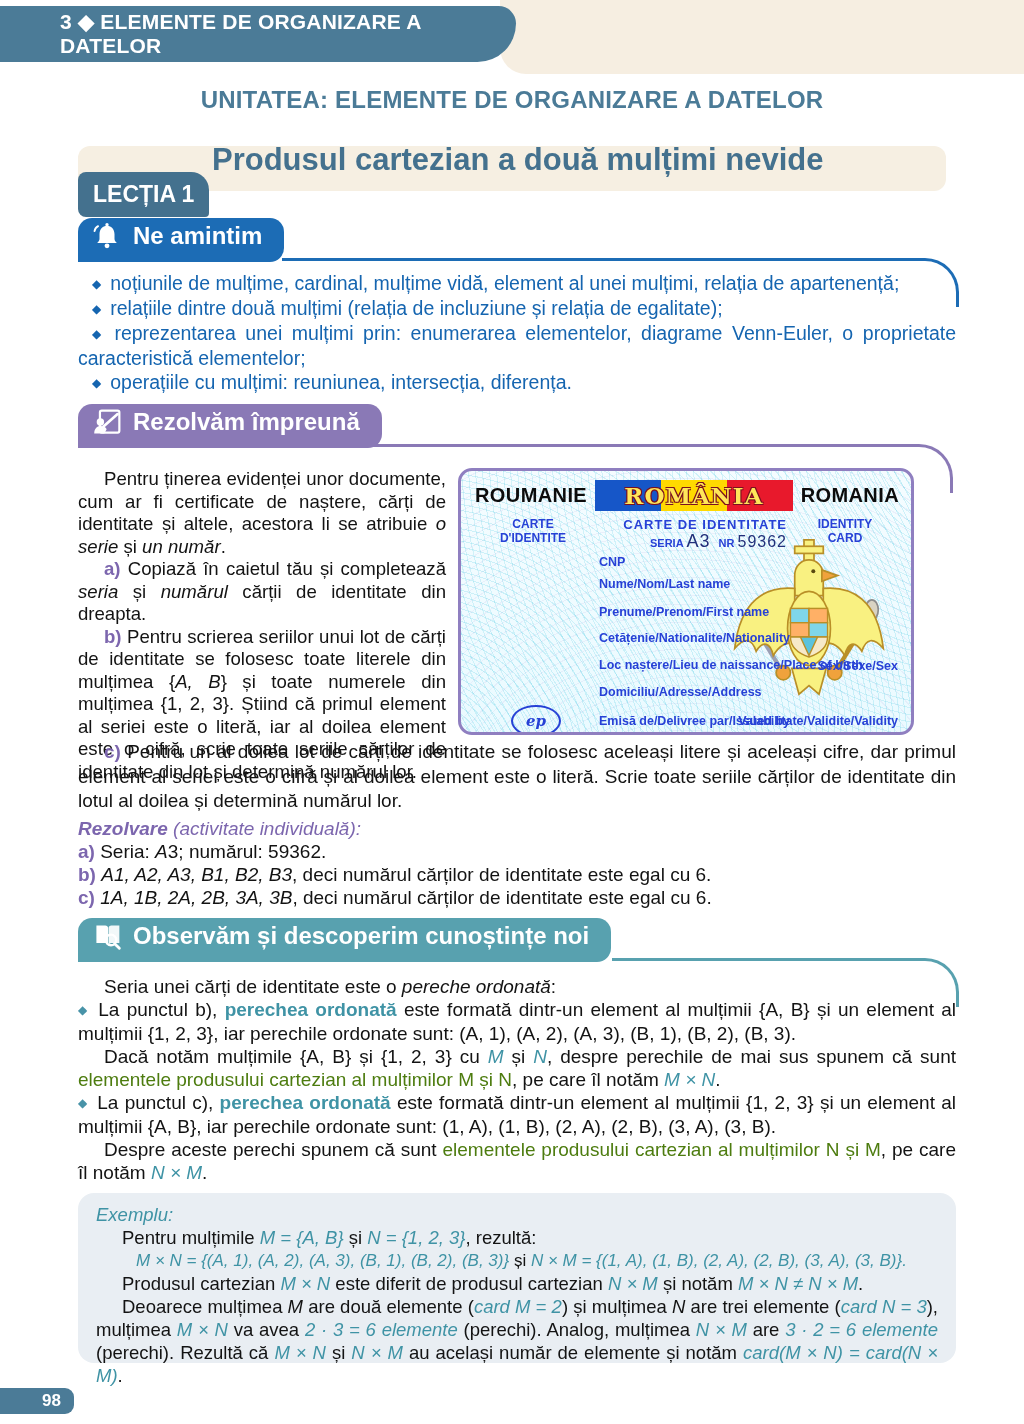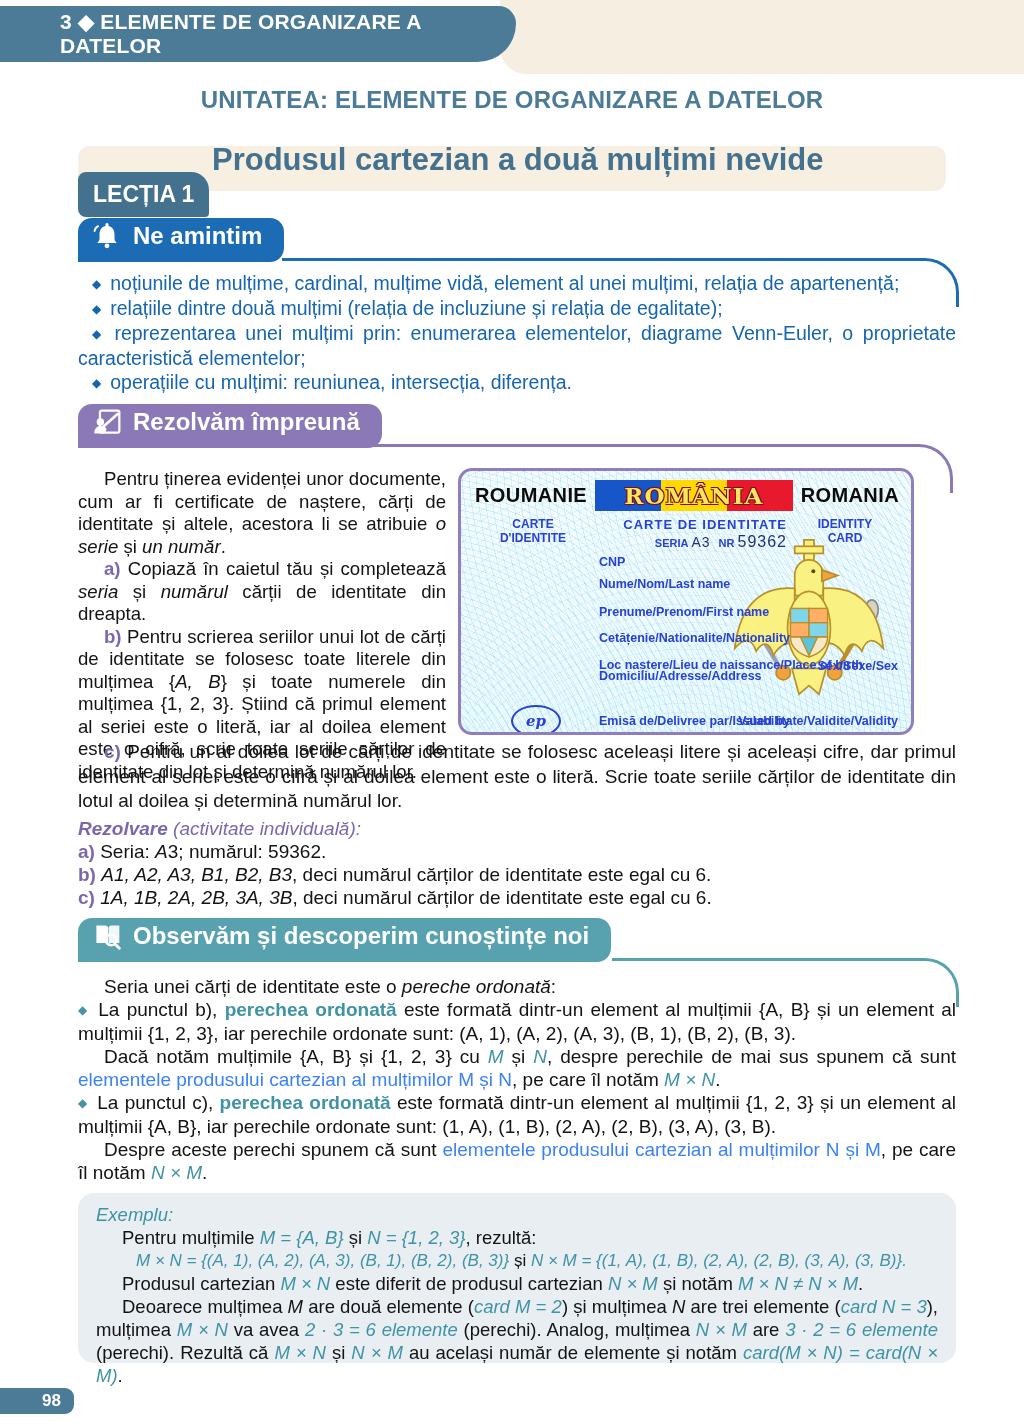--- a/index.html
+++ b/index.html
@@ -47,21 +47,21 @@
   .pm{color:#7c66ae;font-weight:bold;}
   .fulltext{position:absolute;top:740px;left:78px;width:878px;font-size:19px;color:#131313;}
   .pc-par{text-align:justify;text-indent:26px;line-height:24.5px;}
   .rez-line{color:#7c66ae;font-style:italic;line-height:23px;margin-top:3px;}
   .rez-line b{font-style:italic;}
   .ans{line-height:23px;}
 
   
   .observe-text{position:absolute;top:975px;left:78px;width:878px;font-size:19px;line-height:23px;color:#131313;}
   .observe-text .jst{text-align:justify;}
-  .teal{color:#3b82f6;}
+  .teal{color:#4d7c0f;}
   .tealb{color:#3f93a5;font-weight:bold;}
   .teal-it{color:#3f93a5;font-style:italic;}
 
   
   .example-box{position:absolute;top:1193px;left:78px;width:878px;height:170px;background:#e9eef3;
                border-radius:16px;box-sizing:border-box;padding:10px 18px;font-size:18.5px;line-height:23px;color:#131313;}
   .ex-label{color:#3f93a5;font-style:italic;}
   .ex-l1{text-indent:26px;}
   .ex-l2{text-indent:40px;font-size:17px;white-space:nowrap;}
   .ex-l3{text-indent:26px;}
@@ -84,25 +84,25 @@
   .card-country{font-size:20px;font-weight:800;color:#0c0c0c;letter-spacing:.4px;}
   .banner{width:198px;height:31px;background:linear-gradient(90deg,#1656c8 0 33.3%,#ffd900 33.3% 66.6%,#e8192c 66.6% 100%);
           display:flex;align-items:center;justify-content:center;font-family:"DejaVu Serif",serif;font-weight:bold;
           font-size:23px;color:#ffe65a;letter-spacing:1px;
           text-shadow:1px 1px 0 #7a1020,-1px -1px 0 #7a1020,1px -1px 0 #7a1020,-1px 1px 0 #7a1020;}
   .card-sub{position:absolute;top:46px;left:8px;right:8px;display:flex;z-index:3;}
   .csub-col1{width:128px;text-align:center;color:#2741d6;font-weight:bold;font-size:12px;line-height:14px;}
   .csub-col2{flex:1;text-align:right;color:#2741d6;font-weight:bold;font-size:13px;letter-spacing:1px;line-height:15px;}
   .csub-col3{width:116px;text-align:center;color:#2741d6;font-weight:bold;font-size:12px;line-height:14px;}
   .seria-line{margin-top:2px;letter-spacing:0;font-size:11px;}
-  .seria-val{font-size:14px;color:#22307a;font-weight:500;letter-spacing:1px;margin:0 8px 0 3px;}
+  .seria-val{font-size:18px;color:#22307a;font-weight:500;letter-spacing:1px;margin:0 8px 0 3px;}
   .nr-val{font-size:16px;color:#22307a;font-weight:500;letter-spacing:1px;margin-left:3px;}
   .card-label{position:absolute;left:138px;color:#2741d6;font-weight:bold;font-size:12.5px;z-index:3;}
   .lbl-cnp{top:84px;} .lbl-name{top:106px;} .lbl-first{top:134px;} .lbl-nat{top:160px;}
-  .lbl-birth{top:187px;} .lbl-addr{top:198px;text-align:center;} .lbl-issued{top:243px;}
+  .lbl-birth{top:187px;} .lbl-addr{top:214px;text-align:center;} .lbl-issued{top:243px;}
   .lbl-sex{left:auto;right:13px;top:160px;margin-top:28px;} .lbl-valid{left:auto;right:13px;top:243px;}
   .logo-oval{position:absolute;left:50px;top:234px;width:46px;height:28px;border:2.5px solid #2741d6;border-radius:50%;
              display:flex;align-items:center;justify-content:center;color:#2741d6;z-index:3;
              font-family:"DejaVu Serif",serif;font-style:italic;font-weight:bold;font-size:15px;}
   .eagle{position:absolute;left:262px;top:66px;width:172px;height:200px;z-index:2;}
 </style>
 </head>
 <body>
 
 <div class="page">

